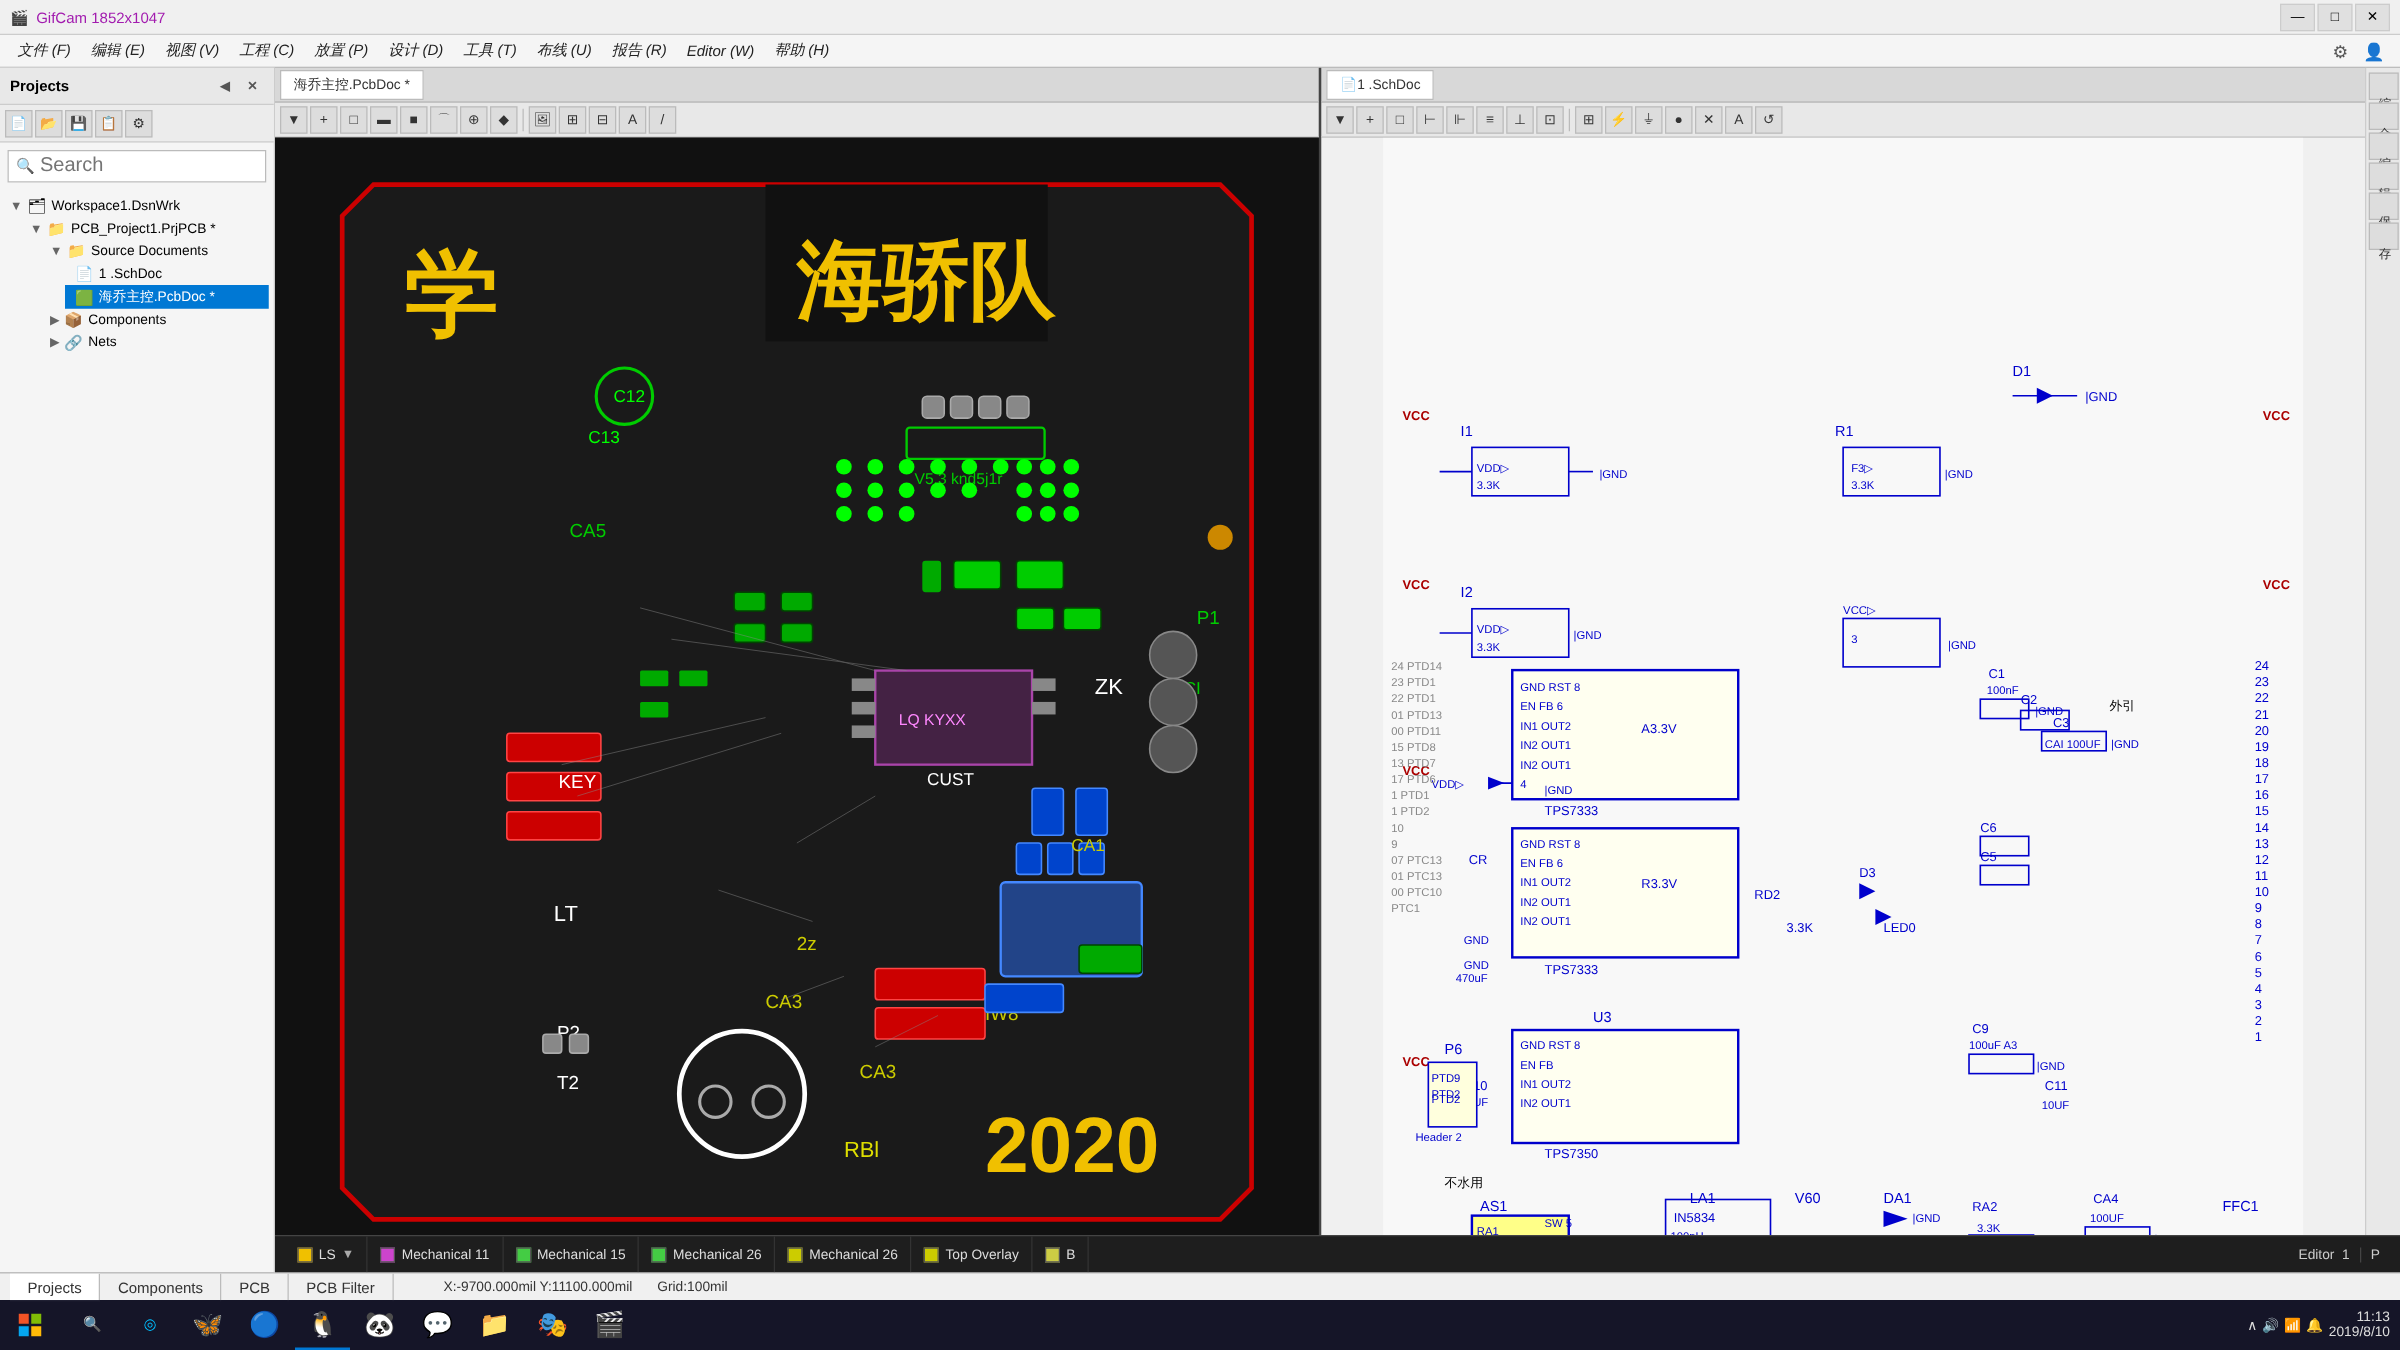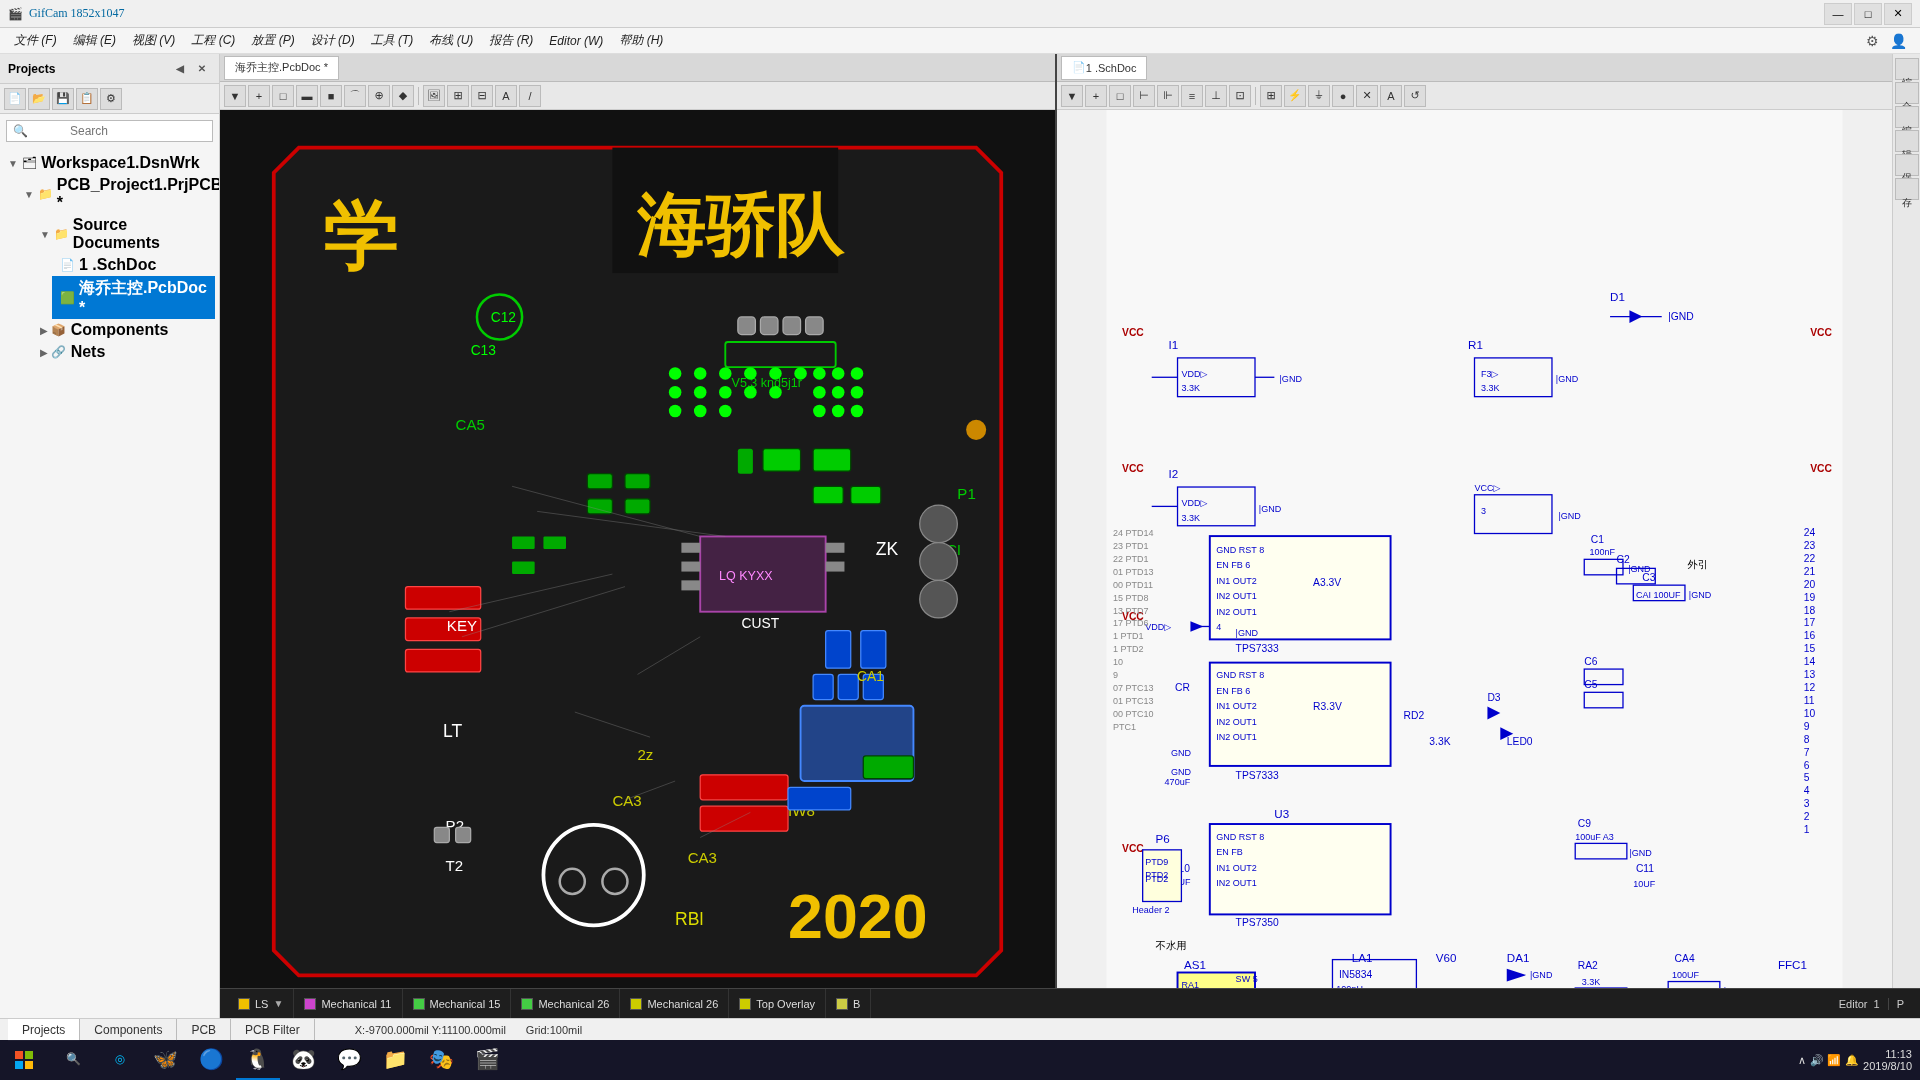--- a/index.html
+++ b/index.html
@@ -5,21 +5,21 @@
     * { margin: 0; padding: 0; box-sizing: border-box; }
     body { width: 1920px; height: 1080px; overflow: hidden; font-family: 'Segoe UI', Arial, sans-serif; font-size: 12px; background: #2b2b2b; }
 
     
     .titlebar {
       width: 100%; height: 28px; background: #f0f0f0;
       display: flex; align-items: center; justify-content: space-between;
       padding: 0 8px; border-bottom: 1px solid #ccc;
     }
     .titlebar-left { display: flex; align-items: center; gap: 6px; }
-    .titlebar-title { font-size: 12px; color: #0369a1; font-family: Liberation Serif, serif; }
+    .titlebar-title { font-size: 12px; color: #a21caf; }
     .titlebar-controls { display: flex; gap: 2px; }
     .titlebar-btn { width: 28px; height: 22px; background: #e0e0e0; border: 1px solid #ccc; cursor: pointer; font-size: 11px; display: flex; align-items: center; justify-content: center; }
 
     
     .menubar {
       width: 100%; height: 26px; background: #f5f5f5;
       display: flex; align-items: center; padding: 0 6px;
       border-bottom: 1px solid #ddd;
     }
     .menu-item { padding: 3px 8px; cursor: pointer; font-size: 12px; color: #222; font-style: italic; }
@@ -38,27 +38,27 @@
     .sidebar-icon-btn { width: 18px; height: 18px; cursor: pointer; display: flex; align-items: center; justify-content: center; font-size: 10px; color: #555; }
     .sidebar-toolbar {
       height: 30px; background: #ececec; display: flex; align-items: center;
       padding: 0 4px; gap: 2px; border-bottom: 1px solid #ccc;
     }
     .sidebar-tool-btn { width: 22px; height: 22px; background: #ddd; border: 1px solid #bbb; cursor: pointer; display: flex; align-items: center; justify-content: center; font-size: 11px; color: #333; }
     .search-box {
       margin: 6px 6px; padding: 3px 6px; border: 1px solid #bbb; background: white;
       display: flex; align-items: center; gap: 4px;
     }
-    .search-box input { border: none; outline: none; font-size: 12px; width: 140px; background: transparent; margin-left: 38px; }
+    .search-box input { border: none; outline: none; font-size: 16px; width: 140px; background: transparent; }
     .tree-area { flex: 1; overflow-y: auto; padding: 4px; }
     .tree-item { display: flex; align-items: center; gap: 4px; padding: 2px 4px; cursor: pointer; font-size: 12px; }
     .tree-item.selected { background: #0078d4; color: white; }
     .tree-item .arrow { font-size: 10px; color: #666; }
     .tree-item .icon { font-size: 12px; }
-    .tree-item-label { font-size: 16px; font-weight: bold; }
+    .tree-item-label { font-size: 11px; }
     .tree-children { padding-left: 16px; }
 
     .panel-tabbar {
       height: 28px; background: #d8d8d8; display: flex; align-items: center;
       padding: 0 4px; gap: 2px; border-bottom: 1px solid #bbb;
     }
     .panel-tab {
       padding: 3px 10px; background: #c8c8c8; border: 1px solid #bbb;
       cursor: pointer; font-size: 11px; color: #333; height: 24px;
       display: flex; align-items: center;

